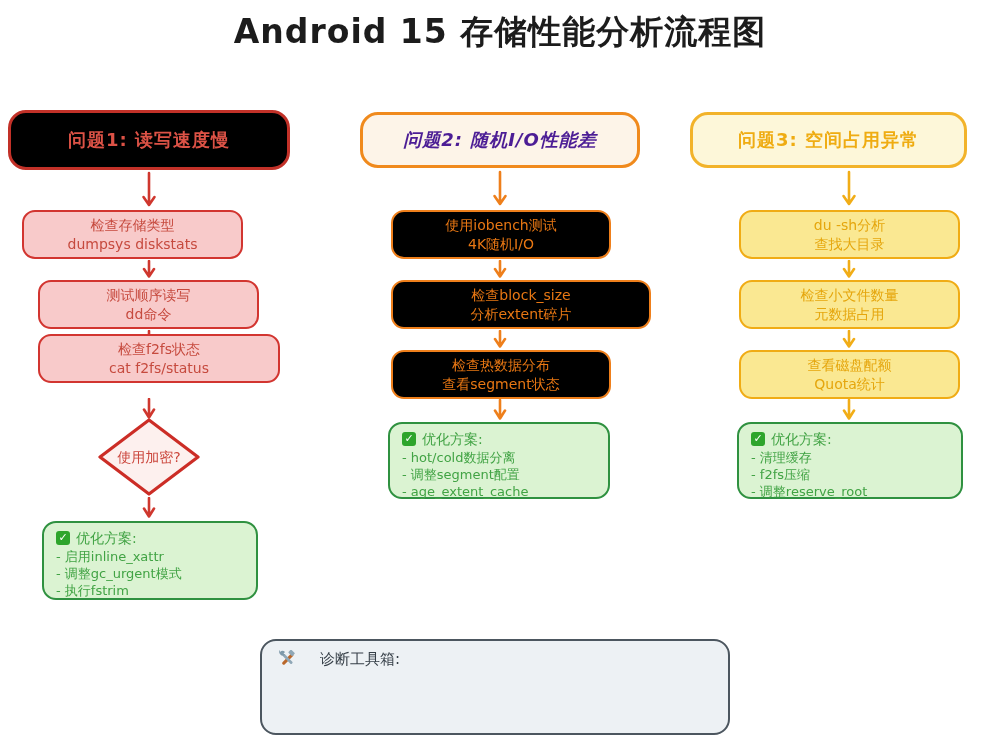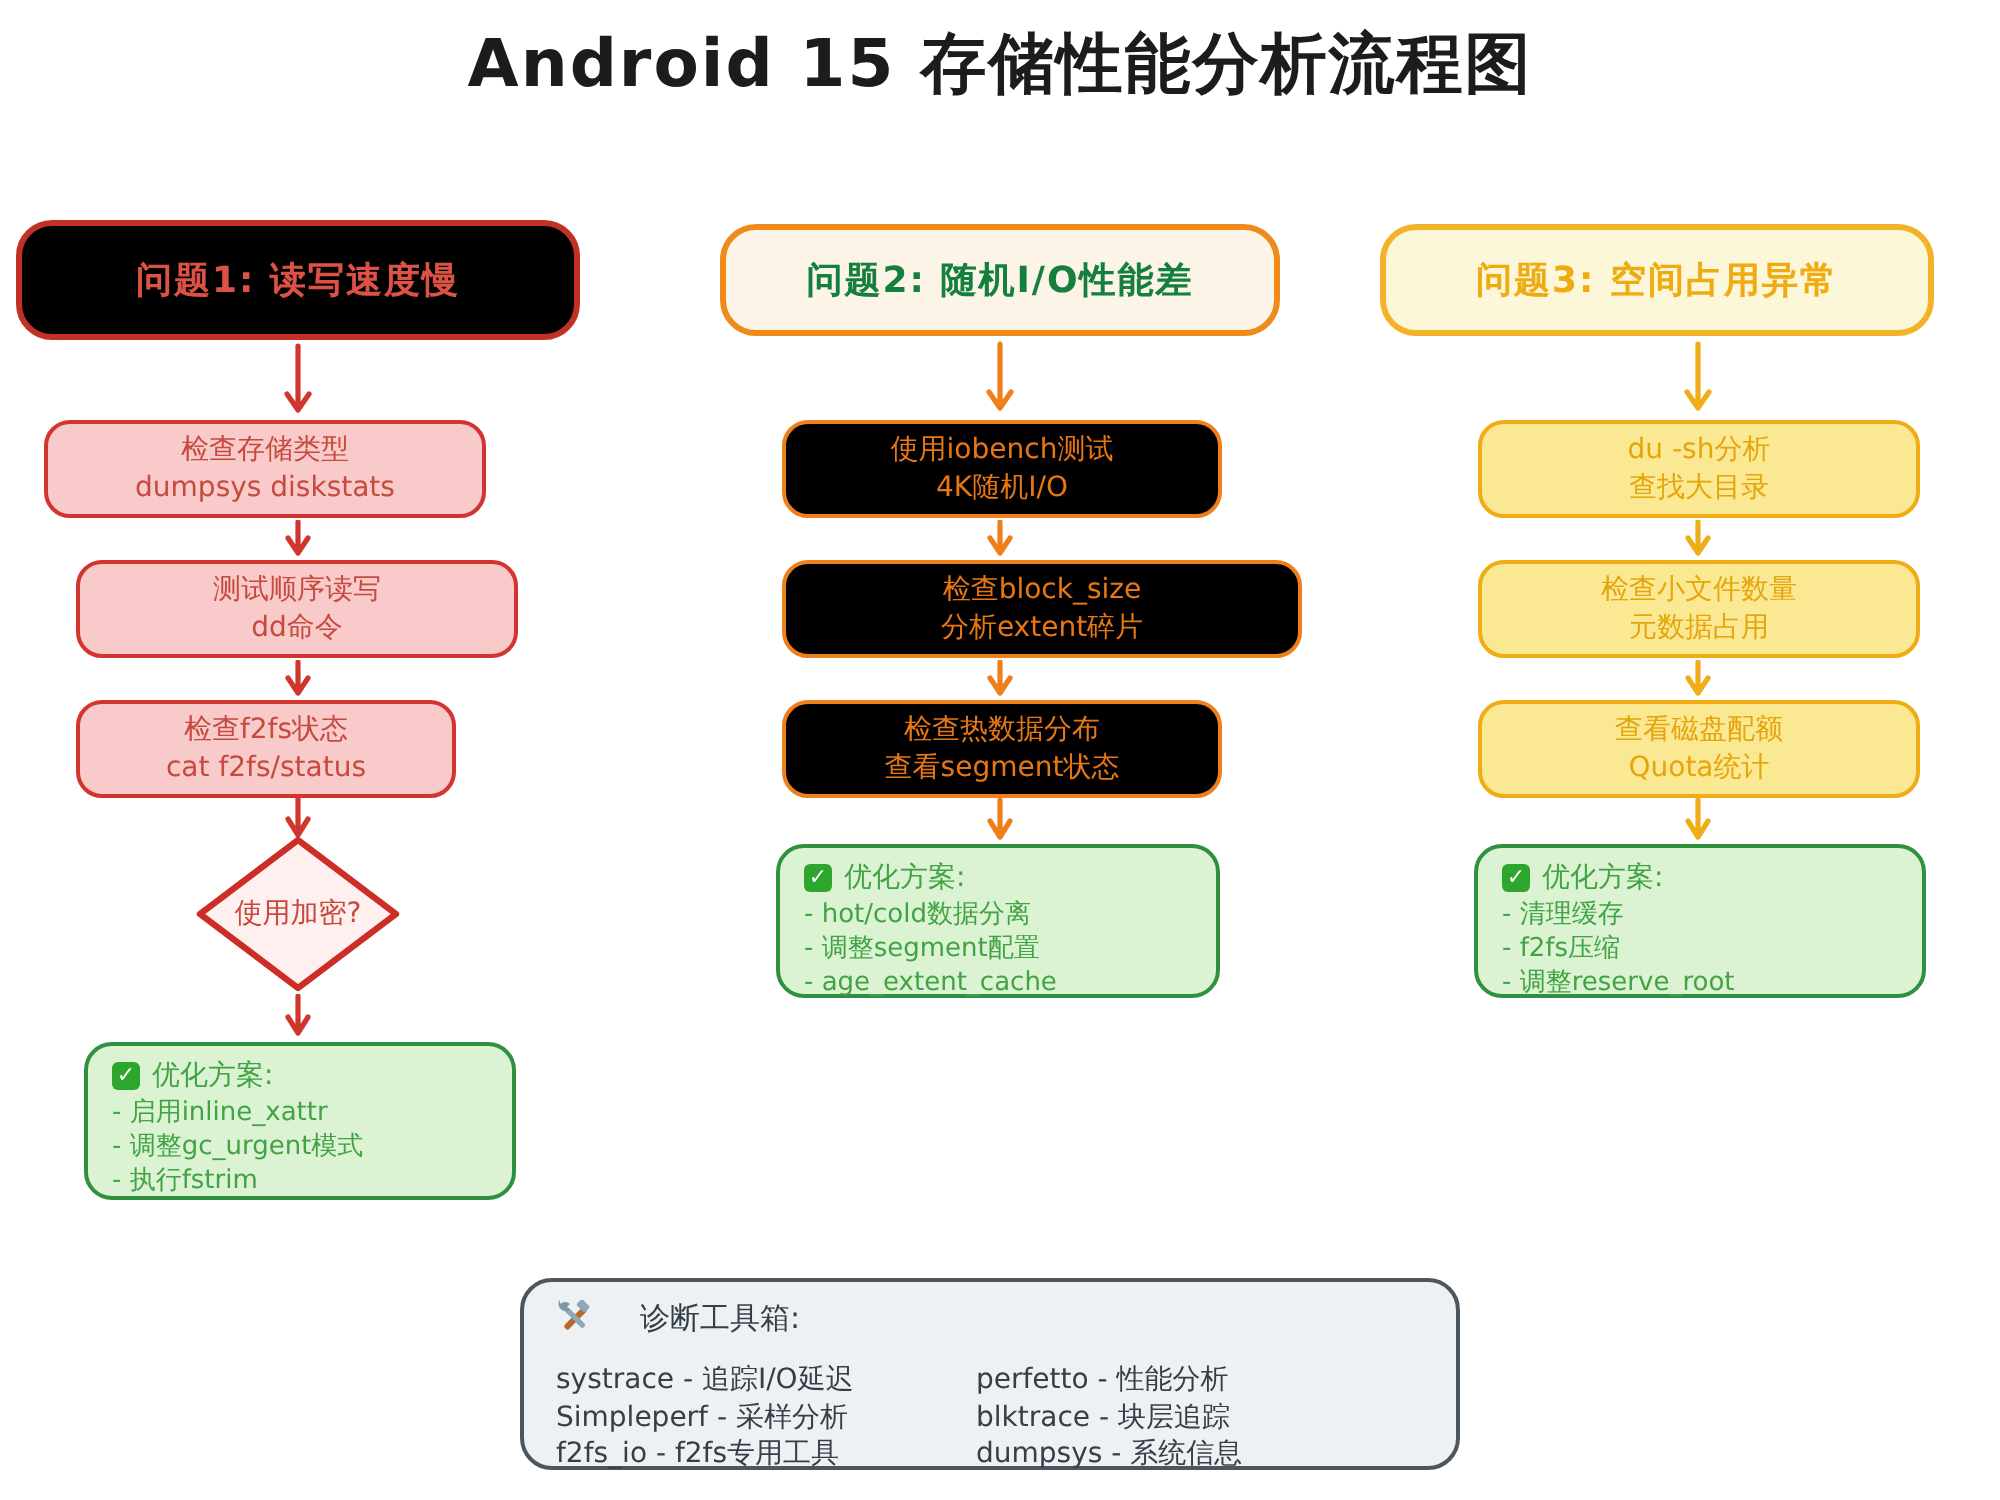--- a/index.html
+++ b/index.html
@@ -11,21 +11,21 @@
     position:absolute;left:0;right:0;top:10px;text-align:center;
     font-size:33px;font-weight:bold;color:#1c1c1c;letter-spacing:1px;
   }
   
   .hbox{
     position:absolute;box-sizing:border-box;border:3px solid;border-radius:18px;
     display:flex;align-items:center;justify-content:center;
     font-size:18px;font-weight:bold;letter-spacing:1px;
   }
   .h-red{background:#000000;border-color:#c23128;color:#dc5246;}
-  .h-org{background:#fdf4e8;border-color:#f08a1d;color:#15803d;}
+  .h-org{background:#fdf4e8;border-color:#f08a1d;color:#4c1d95;font-style:italic;}
   .h-yel{background:#fdf7d9;border-color:#f2b32a;color:#efac12;}
   
   .step{
     position:absolute;box-sizing:border-box;border:2.6px solid;border-radius:13px;
     display:flex;flex-direction:column;align-items:center;justify-content:center;
     font-size:14px;line-height:19px;text-align:center;
   }
   .s-red{background:#f8caca;border-color:#d23530;color:#c64a3e;}
   .s-org{background:#000000;border-color:#ee7f1b;color:#e87713;}
   .s-yel{background:#fae892;border-color:#f0ac15;color:#e5a60d;}
@@ -88,21 +88,21 @@
 
   <div class="step s-red" style="left:38px;top:280px;width:221px;height:49px">
     <div>测试顺序读写</div>
     <div>dd命令</div>
   </div>
 
   <svg class="arrow a-red" style="left:141px;top:330px" width="16" height="18">
     <path d="M8 1 L8 15 M3 9 L8 16.5 L13 9"></path>
     </svg>
 
-  <div class="step s-red" style="left:38px;top:350px;width:190px;height:49px">
+  <div class="step s-red" style="left:38px;top:334px;width:242px;height:49px">
     <div>检查f2fs状态</div>
     <div>cat f2fs/status</div>
   </div>
 
   <svg class="arrow a-red" style="left:141px;top:398px" width="16" height="21">
     <path d="M8 1 L8 18 M3 11.5 L8 19.5 L13 11.5"></path>
     </svg>
 
   <div class="diamond" style="left:97px;top:418px;width:104px;height:78px">
     <svg width="104" height="78" viewBox="0 0 104 78">
@@ -217,23 +217,15 @@
   <div class="toolbox" style="left:260px;top:639px;width:470px;height:96px">
     <div class="tb-title-row">
       <svg width="18" height="18" viewBox="0 0 20 20">
         <rect x="9" y="1.5" width="3.4" height="16" rx="1.4" transform="rotate(45 10 10)" fill="#b9672a"></rect>
         <rect x="9" y="3.5" width="3" height="14" rx="1.2" transform="rotate(-45 10 10)" fill="#8fa7b6"></rect>
         <path d="M2.2 2.2 a4 4 0 0 1 5.6 0 l-1.6 1.6 1.6 1.6 a4 4 0 0 1 -5.6 -5.6z" fill="#7e99aa"></path>
         <rect x="12" y="0.8" width="6.4" height="4.6" rx="1" transform="rotate(45 15 3)" fill="#8fa7b6"></rect>
       </svg>
       <span>诊断工具箱:</span>
     </div>
-    <div class="tb-grid">
-      <span>systrace - 追踪I/O延迟</span>
-      <span>perfetto - 性能分析</span>
-      <span>Simpleperf - 采样分析</span>
-      <span>blktrace - 块层追踪</span>
-      <span>f2fs_io - f2fs专用工具</span>
-      <span>dumpsys - 系统信息</span>
-    </div>
   </div>
 
 </div>
 
 </body></html>

